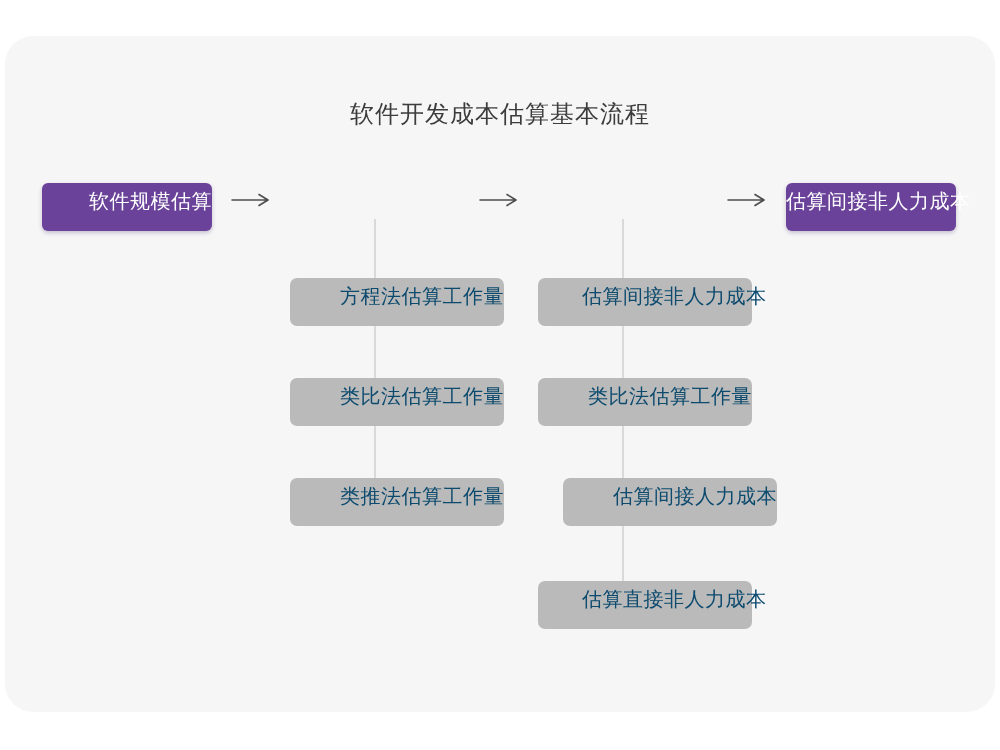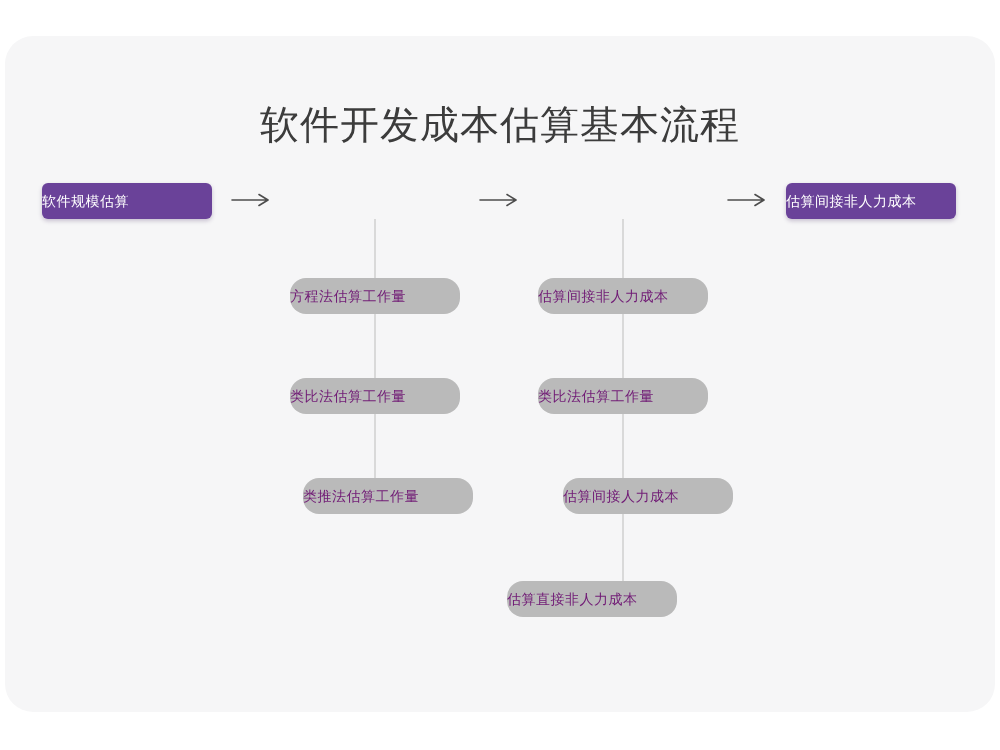--- a/index.html
+++ b/index.html
@@ -19,47 +19,48 @@
     height: 676px;
     background: #f6f6f7;
     border-radius: 28px;
   }
   .title {
     position: absolute;
     left: 0;
     top: 62px;
     width: 100%;
     text-align: center;
-    font-size: 39px;
+    font-size: 24px;
     font-weight: 400;
     color: #3c3c3c;
     letter-spacing: 1px;
   }
   .step {
     position: absolute;
     width: 170px;
-    height: 36px;
+    height: 48px;
     line-height: 36px;
-    text-align: left;
-    font-size: 14px;
+    text-align: right;
+    font-size: 20px;
     color: #ffffff;
     z-index: 2;
     letter-spacing: 0.5px;
     white-space: nowrap;
   }
   .step.purple {
     top: 147px;
     background: #6a4299;
     border-radius: 6px;
     box-shadow: 0 2px 4px rgba(60, 30, 90, 0.25);
   }
   .step.gray {
     background: #bababa;
-    border-radius: 16px;
-    color: #701a75;
+    border-radius: 7px;
+    color: #0c4a6e;
+    padding-left: 44px;
   }
   .connector {
     position: absolute;
     width: 2px;
     background: #d9d9d9;
     z-index: 1;
   }
   .arrow {
     position: absolute;
     top: 157px;
@@ -99,20 +100,20 @@
   </div>
 
   <div class="step purple" style="left:781px">估算间接非人力成本</div>
 
   <div class="connector" style="left:369px; top:183px; height:277px"></div>
 
   <div class="connector" style="left:617px; top:183px; height:380px"></div>
 
   <div class="step gray" style="left:285px; top:242px">方程法估算工作量</div>
   <div class="step gray" style="left:285px; top:342px">类比法估算工作量</div>
-  <div class="step gray" style="left:298px; top:442px">类推法估算工作量</div>
+  <div class="step gray" style="left:285px; top:442px">类推法估算工作量</div>
 
   <div class="step gray" style="left:533px; top:242px">估算间接非人力成本</div>
   <div class="step gray" style="left:533px; top:342px">类比法估算工作量</div>
   <div class="step gray" style="left:558px; top:442px">估算间接人力成本</div>
-  <div class="step gray" style="left:502px; top:545px">估算直接非人力成本</div>
+  <div class="step gray" style="left:533px; top:545px">估算直接非人力成本</div>
 
 </div>
 
 </body></html>

